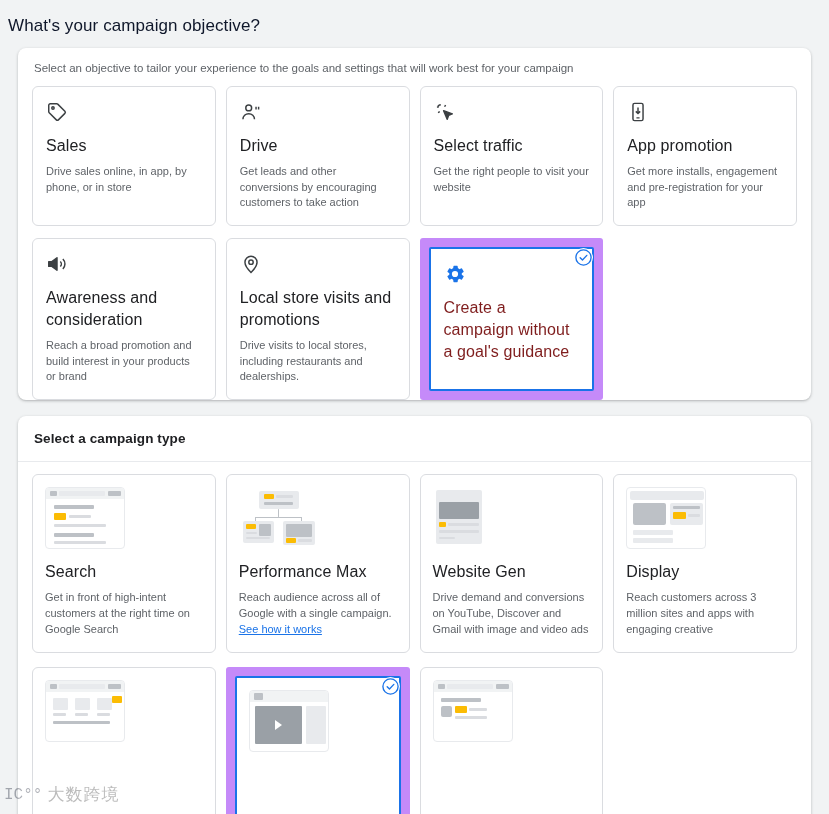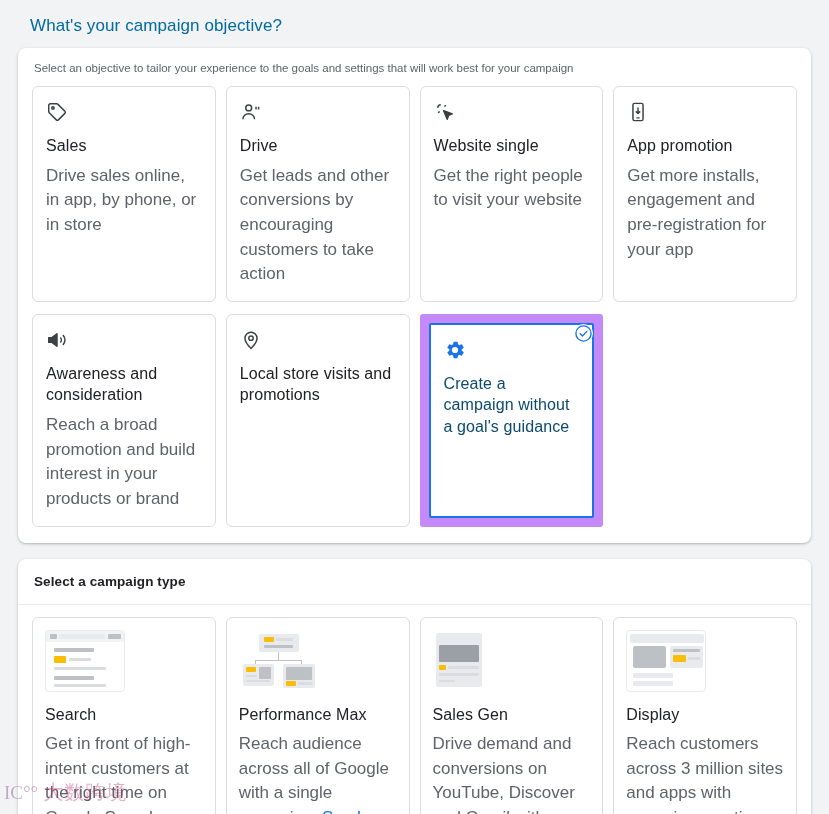--- a/index.html
+++ b/index.html
@@ -8,41 +8,41 @@
     width: 829px; height: 814px;
     background: #f1f3f4;
     font-family: "Liberation Sans", sans-serif;
     color: #202124;
     overflow: hidden;
     position: relative;
   }
 
   .page-title {
     font-size: 17px;
-    color: #0369a1;
-    padding: 16px 0 12px 30px;
+    color: #0f172a;
+    padding: 16px 0 12px 8px;
     letter-spacing: .1px;
   }
 
   .panel {
     margin: 0 18px 16px 18px;
     background: #fff;
     border-radius: 8px;
     box-shadow: 0 1px 2px rgba(60,64,67,.25), 0 1px 3px 1px rgba(60,64,67,.08);
     overflow: hidden;
   }
   .panel-header {
     font-size: 13.5px;
     font-weight: bold;
     color: #202124;
     padding: 15px 16px;
     border-bottom: 1px solid #e8eaed;
     letter-spacing: .1px;
   }
-  .panel-body { padding: 12px 14px 16px 14px; }
+  .panel-body { padding: 12px 14px 0 14px; }
 
   .subtitle {
     font-size: 11.5px;
     color: #5f6368;
     padding: 2px 2px 12px 2px;
   }
 
   .grid {
     display: grid;
     grid-template-columns: repeat(4, 1fr);
@@ -68,42 +68,42 @@
 
   .card-title {
     font-size: 16px;
     font-weight: normal;
     color: #202124;
     margin-bottom: 7px;
     line-height: 1.35;
     letter-spacing: .1px;
   }
   .card-desc {
-    font-size: 17px;
+    font-size: 11px;
     color: #5f6368;
     line-height: 1.45;
   }
   .card-desc a { color: #1a73e8; }
 
   
   .cell.selected { padding: 9px; }
   .cell.selected::before {
     content:"";
     position:absolute; inset:0;
     background: #c58af9;
     border-radius: 3px;
   }
   .cell.selected .card {
     position: relative;
     border: 2px solid #1a73e8;
     border-radius: 2px;
     background: #fff;
   }
   .cell.selected .card-title,
-  .cell.selected .card-desc { color: #0c4a6e; }
+  .cell.selected .card-desc { color: #7f1d1d; }
   .cell.selected .card-icon { color: #1a73e8; }
 
   .check-badge {
     position: absolute;
     top: -1px; right: -1px;
     width: 19px; height: 19px;
     border-radius: 50%;
     background: #fff;
     color: #1a73e8;
     display: flex; align-items: center; justify-content: center;
@@ -140,28 +140,28 @@
   }
 
   .watermark {
     position: absolute;
     left: 4px; bottom: 8px;
     display: flex; align-items: center; gap: 5px;
     opacity: .35;
     pointer-events: none;
   }
   .watermark .wm-text {
-    font-size: 20px;
-    color: #be185d;
+    font-size: 17px;
+    color: #404040;
     letter-spacing: 1px;
     font-family: Liberation Serif, serif;
   }
   .watermark .wm-mark {
-    font-size: 19px; color:#701a75;
-    font-family: Liberation Serif, serif;
+    font-size: 16px; color:#0f172a;
+    font-family: Liberation Mono, monospace;
   }
 </style>
 </head>
 <body>
 
 <div class="page-title">What's your campaign objective?</div>
 
 <div class="panel">
   <div class="panel-body">
     <div class="subtitle">Select an objective to tailor your experience to the goals and settings that will work best for your campaign</div>
@@ -192,21 +192,21 @@
           </div>
         </div>
         <div class="cell">
           <div class="card">
             <div class="card-icon">
               <svg width="22" height="22" viewBox="0 0 24 24" fill="none" stroke="currentColor" stroke-width="1.6">
                 <path d="M10.5 10.5 20 14l-4 1.6L14.4 20Z" fill="currentColor" stroke-linejoin="round"></path>
                 <path d="M6.5 3.2v2M3.2 6.5h2M4.3 4.3l1.4 1.4M12.6 4.4l-1 1.9M4.4 12.6l1.9-1"></path>
               </svg>
             </div>
-            <div class="card-title">Website single</div>
+            <div class="card-title">Select traffic</div>
             <div class="card-desc">Get the right people to visit your website</div>
           </div>
         </div>
         <div class="cell">
           <div class="card">
             <div class="card-icon">
               <svg width="22" height="22" viewBox="0 0 24 24" fill="none" stroke="currentColor" stroke-width="1.6">
                 <rect x="6.5" y="2.6" width="11" height="18.8" rx="1.8"></rect>
                 <path d="M12 7.2v6.4M9.6 11.3 12 13.7l2.4-2.4"></path>
                 <path d="M10.3 18.4h3.4"></path>
@@ -230,20 +230,21 @@
         </div>
         <div class="cell">
           <div class="card">
             <div class="card-icon">
               <svg width="22" height="22" viewBox="0 0 24 24" fill="none" stroke="currentColor" stroke-width="1.6">
                 <path d="M12 21.2s6.6-6.3 6.6-11a6.6 6.6 0 1 0-13.2 0c0 4.7 6.6 11 6.6 11Z"></path>
                 <circle cx="12" cy="10" r="2.4"></circle>
               </svg>
             </div>
             <div class="card-title">Local store visits and promotions</div>
+            <div class="card-desc">Drive visits to local stores, including restaurants and dealerships.</div>
           </div>
         </div>
         <div class="cell selected">
           <div class="card">
             <span class="check-badge">
               <svg width="19" height="19" viewBox="0 0 24 24" fill="none">
                 <circle cx="12" cy="12" r="9.6" fill="#fff" stroke="#1a73e8" stroke-width="1.7"></circle>
                 <path d="m7.8 12.2 2.9 2.9 5.5-5.8" stroke="#1a73e8" stroke-width="1.7" fill="none" stroke-linecap="round" stroke-linejoin="round"></path>
               </svg>
             </span>
@@ -313,21 +314,21 @@
           <div class="card type-card">
             <div class="thumb noborder">
               <div class="bar light" style="left:3px;top:3px;width:46px;height:54px;border-radius:2px;"></div>
               <div class="bar light" style="left:6px;top:5px;width:40px;height:7px;border-radius:1px;"></div>
               <div class="bar grey-block" style="left:6px;top:15px;width:40px;height:17px;border-radius:1px;"></div>
               <div class="bar yellow" style="left:6px;top:35px;width:7px;height:5px;border-radius:1px;"></div>
               <div class="bar " style="left:15px;top:36px;width:31px;height:3px;"></div>
               <div class="bar " style="left:6px;top:43px;width:40px;height:3px;"></div>
               <div class="bar " style="left:6px;top:50px;width:16px;height:2px;"></div>
             </div>
-            <div class="card-title">Sales Gen</div>
+            <div class="card-title">Website Gen</div>
             <div class="card-desc"><span>Drive demand and conversions on YouTube, Discover and Gmail with image and video ads</span></div>
           </div>
         </div>
         <div class="cell">
           <div class="card type-card">
             <div class="thumb">
               <div class="bar light" style="left:3px;top:3px;width:74px;height:9px;border-radius:2px;"></div>
               <div class="bar dark" style="left:6px;top:15px;width:33px;height:22px;border-radius:2px;"></div>
               <div class="bar light" style="left:43px;top:15px;width:33px;height:22px;border-radius:2px;"></div>
               <div class="bar dark" style="left:46px;top:18px;width:27px;height:3px;"></div>

